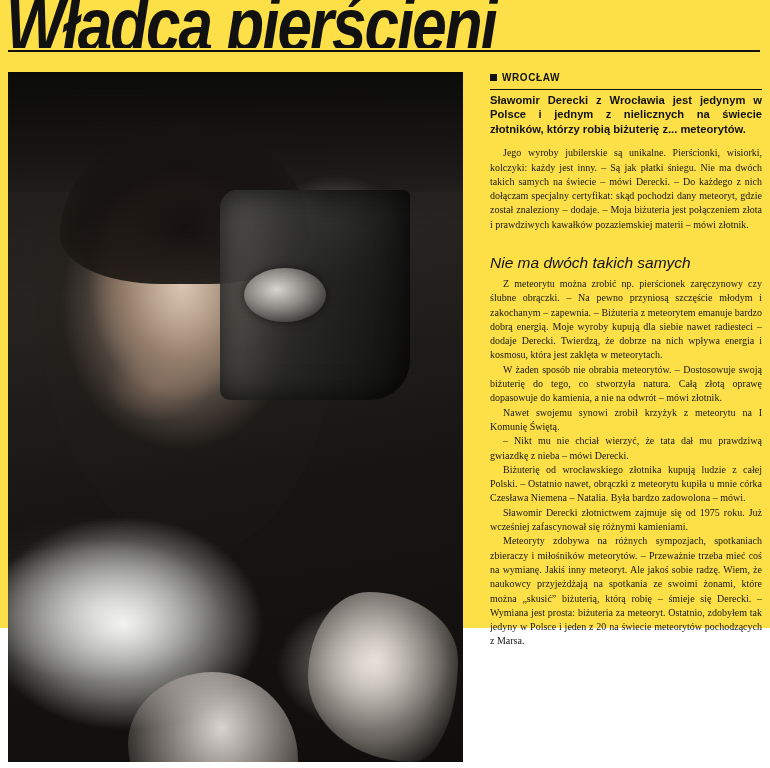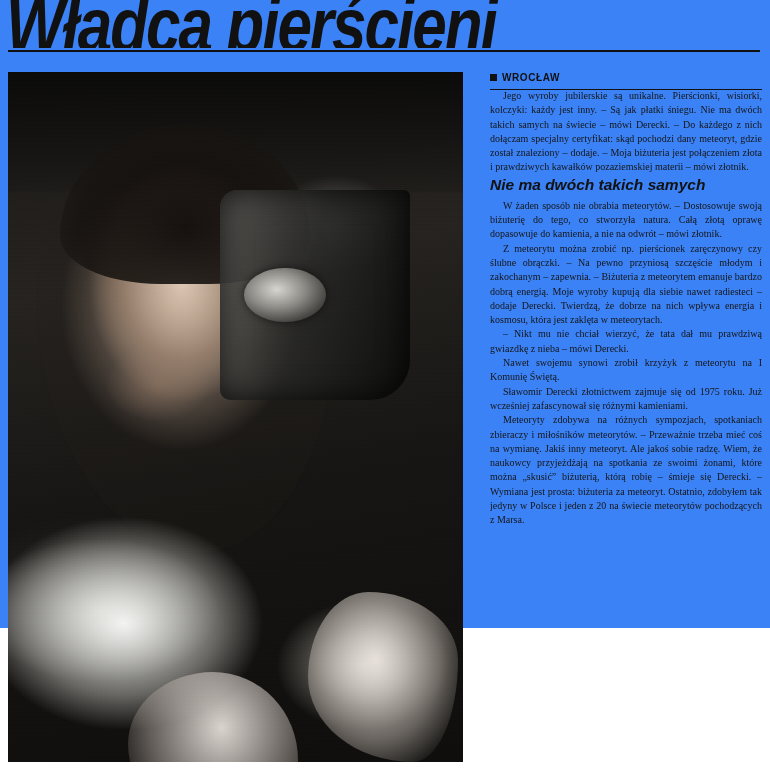--- a/index.html
+++ b/index.html
@@ -11,21 +11,21 @@
     width: 770px;
     height: 768px;
     overflow: hidden;
     font-family: "Liberation Serif", serif;
     color: #1a1a1a;
   }
   .page {
     position: relative;
     width: 770px;
     height: 628px;
-    background: #3b82f6;
+    background: #fde047;
   }
 
   
   .masthead {
     position: absolute;
     left: 0;
     top: -10px;
     width: 770px;
     height: 58px;
     overflow: hidden;
@@ -186,25 +186,25 @@
     font-size: 10px;
     line-height: 14.3px;
     text-align: justify;
     margin: 0;
     text-indent: 13px;
     color: #151515;
     hyphens: auto;
   }
   .subhead {
     font-family: "Liberation Sans", sans-serif;
-    font-weight: bold;
+    font-weight: normal;
     font-style: italic;
     font-size: 15.5px;
     line-height: 18px;
-    margin: 1px 0 5px 0;
+    margin: 22px 0 5px 0;
     color: #111;
   }
 </style>
 </head>
 <body>
 
 <div class="page">
 
   <div class="masthead">
     <h1 class="masthead-title">Władca pierścieni</h1>
@@ -227,26 +227,28 @@
   </div>
 
   <div class="text-col">
 
     <div class="kicker">
       <span class="kicker-square"></span>
       <span class="kicker-label">WROCŁAW</span>
     </div>
     <div class="kicker-rule"></div>
 
+    <p class="lead">Sławomir Derecki z Wrocławia jest jedynym w Polsce i jednym z nielicznych na świecie złotników, którzy robią biżuterię z... meteorytów.</p>
 
     <p class="body-p">Jego wyroby jubilerskie są unikalne. Pierścionki, wisiorki, kolczyki: każdy jest inny. – Są jak płatki śniegu. Nie ma dwóch takich samych na świecie – mówi Derecki. – Do każdego z nich dołączam specjalny certyfikat: skąd pochodzi dany meteoryt, gdzie został znaleziony – dodaje. – Moja biżuteria jest połączeniem złota i prawdziwych kawałków pozaziemskiej materii – mówi złotnik.</p>
 
     <h2 class="subhead">Nie ma dwóch takich samych</h2>
+    <p class="body-p">Z meteorytu można zrobić np. pierścionek zaręczynowy czy ślubne obrączki. – Na pewno przyniosą szczęście młodym i zakochanym – zapewnia. – Biżuteria z meteorytem emanuje bardzo dobrą energią. Moje wyroby kupują dla siebie nawet radiesteci – dodaje Derecki. Twierdzą, że dobrze na nich wpływa energia i kosmosu, która jest zaklęta w meteorytach.</p>
     <p class="body-p">W żaden sposób nie obrabia meteorytów. – Dostosowuje swoją biżuterię do tego, co stworzyła natura. Całą złotą oprawę dopasowuje do kamienia, a nie na odwrót – mówi złotnik.</p>
-    <p class="body-p">Z meteorytu można zrobić np. pierścionek zaręczynowy czy ślubne obrączki. – Na pewno przyniosą szczęście młodym i zakochanym – zapewnia. – Biżuteria z meteorytem emanuje bardzo dobrą energią. Moje wyroby kupują dla siebie nawet radiesteci – dodaje Derecki. Twierdzą, że dobrze na nich wpływa energia i kosmosu, która jest zaklęta w meteorytach.</p>
+    <p class="body-p">Nawet swojemu synowi zrobił krzyżyk z meteorytu na I Komunię Świętą.</p>
     <p class="body-p">– Nikt mu nie chciał wierzyć, że tata dał mu prawdziwą gwiazdkę z nieba – mówi Derecki.</p>
-    <p class="body-p">Nawet swojemu synowi zrobił krzyżyk z meteorytu na I Komunię Świętą.</p>
+    <p class="body-p">Biżuterię od wrocławskiego złotnika kupują ludzie z całej Polski. – Ostatnio nawet, obrączki z meteorytu kupiła u mnie córka Czesława Niemena – Natalia. Była bardzo zadowolona – mówi.</p>
 
     <p class="body-p">Sławomir Derecki złotnictwem zajmuje się od 1975 roku. Już wcześniej zafascynował się różnymi kamieniami.</p>
     <p class="body-p">Meteoryty zdobywa na różnych sympozjach, spotkaniach zbieraczy i miłośników meteorytów. – Przeważnie trzeba mieć coś na wymianę. Jakiś inny meteoryt. Ale jakoś sobie radzę. Wiem, że naukowcy przyjeżdżają na spotkania ze swoimi żonami, które można „skusić” biżuterią, którą robię – śmieje się Derecki. – Wymiana jest prosta: biżuteria za meteoryt. Ostatnio, zdobyłem tak jedyny w Polsce i jeden z 20 na świecie meteorytów pochodzących z Marsa.</p>
 
   </div>
 </div>
 
 </body></html>

